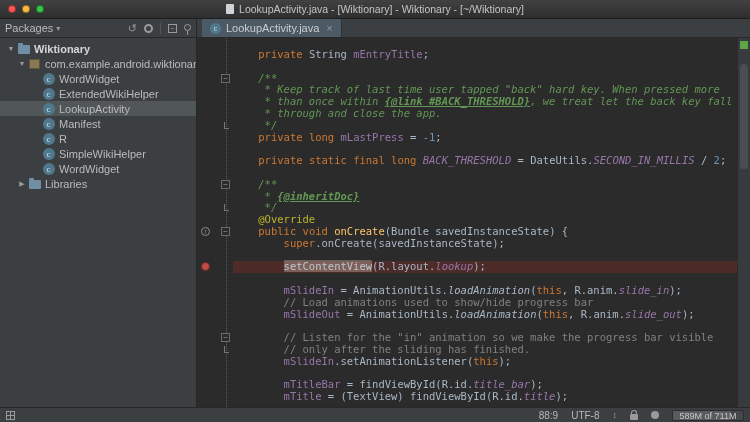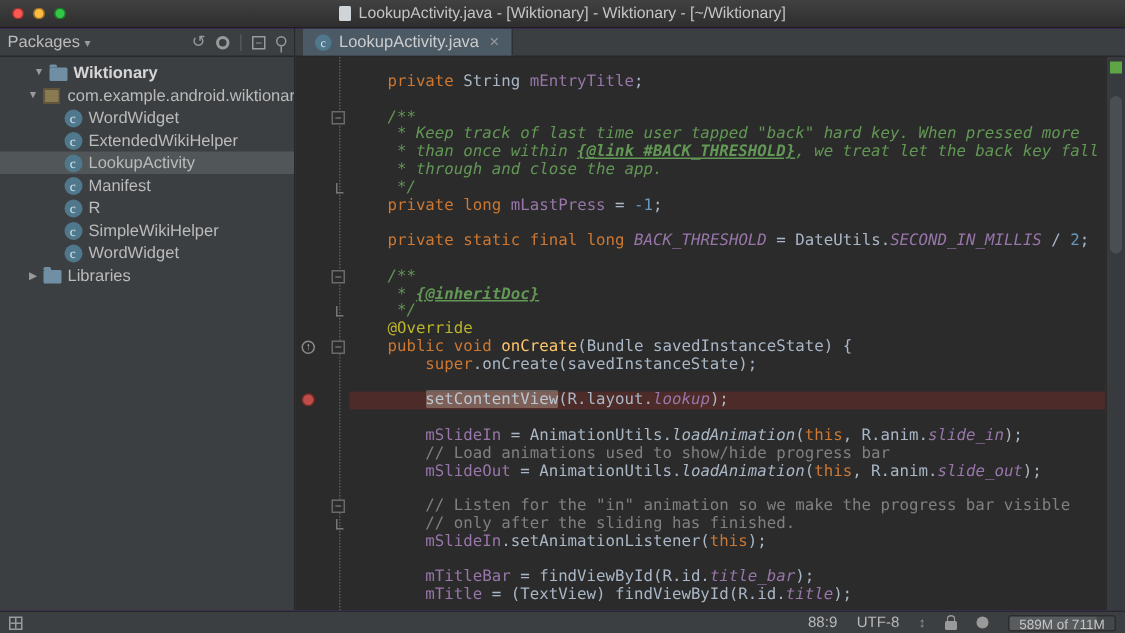--- a/index.html
+++ b/index.html
@@ -136,21 +136,21 @@
         <span class="icon-class" style="width:11px;height:11px;line-height:11px;font-size:8px;">c</span>
         <span>LookupActivity.java</span>
         <span class="tab-close">×</span>
       </div>
     </div>
   </div>
 
   <div class="main">
     <div class="project-panel">
       <div class="tree">
-          <div class="tree-row" style="padding-left: 20px;">
+          <div class="tree-row" style="padding-left: 5px;">
             <span class="tree-arrow">▼</span>
             <span class="tree-icon">
               <span class="icon-project"></span>
             </span>
             <span class="tree-label bold">Wiktionary</span>
           </div>
           <div class="tree-row" style="padding-left: 16px;">
             <span class="tree-arrow">▼</span>
             <span class="tree-icon">
               <span class="icon-package"></span>

